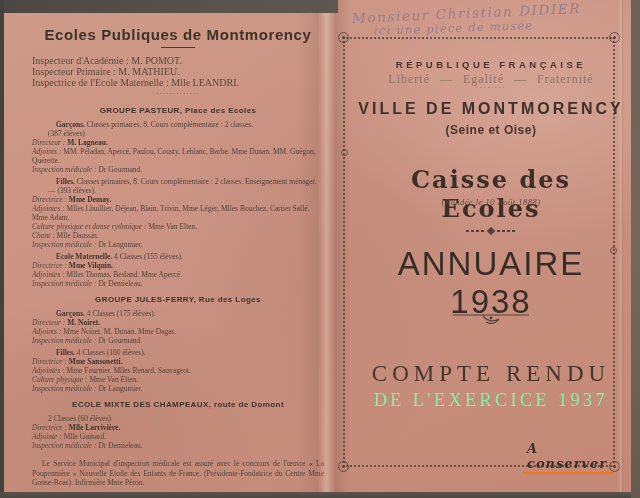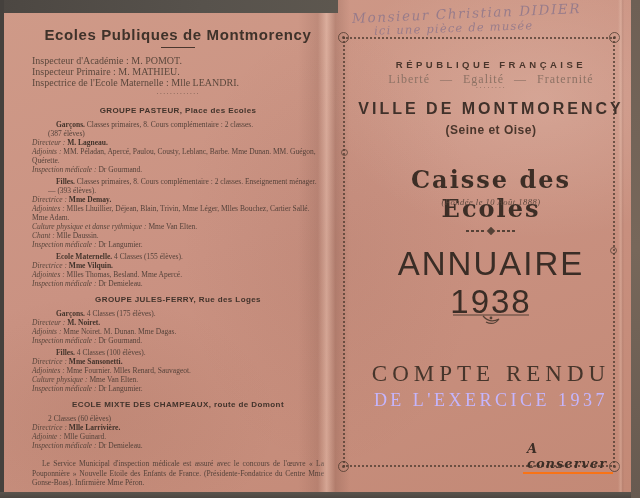--- a/index.html
+++ b/index.html
@@ -72,21 +72,21 @@
   .rp-dept{top:84px;font-family:"Liberation Sans",sans-serif;font-weight:700;
            font-size:12px;letter-spacing:0.5px;color:#4a362c;}
   .rp-caisse{top:126px;font-family:"DejaVu Serif",serif;font-weight:700;
              font-size:24px;letter-spacing:2px;color:#3d2e26;}
   .rp-fondee{top:158px;font-style:italic;font-size:8.5px;letter-spacing:0.5px;color:#5c473c;text-align:center;}
   .rp-orn1{top:182px;}
   .rp-annuaire{top:206px;font-family:"Liberation Sans",sans-serif;font-weight:400;
                font-size:33px;letter-spacing:2px;color:#3a2d26;}
   .rp-orn2{top:272px;}
   .rp-compte1{top:322px;font-size:23px;letter-spacing:5px;color:#46352b;}
-  .rp-compte2{top:351px;font-size:18px;letter-spacing:3.5px;color:#c4b5fd;}
+  .rp-compte2{top:351px;font-size:18px;letter-spacing:3.5px;color:#86efac;}
   .rp-conserver{position:absolute;left:142px;top:402px;
                 font-family:"DejaVu Serif",serif;font-weight:700;font-style:italic;
                 font-size:13px;letter-spacing:1px;color:#3d2e26;
                 border-bottom:2px solid #f97316;padding:0 4px 1px 4px;margin-left:36px;}
 </style>
 </head>
 <body>
 
 <div class="scan">
   <div class="paper"></div>

